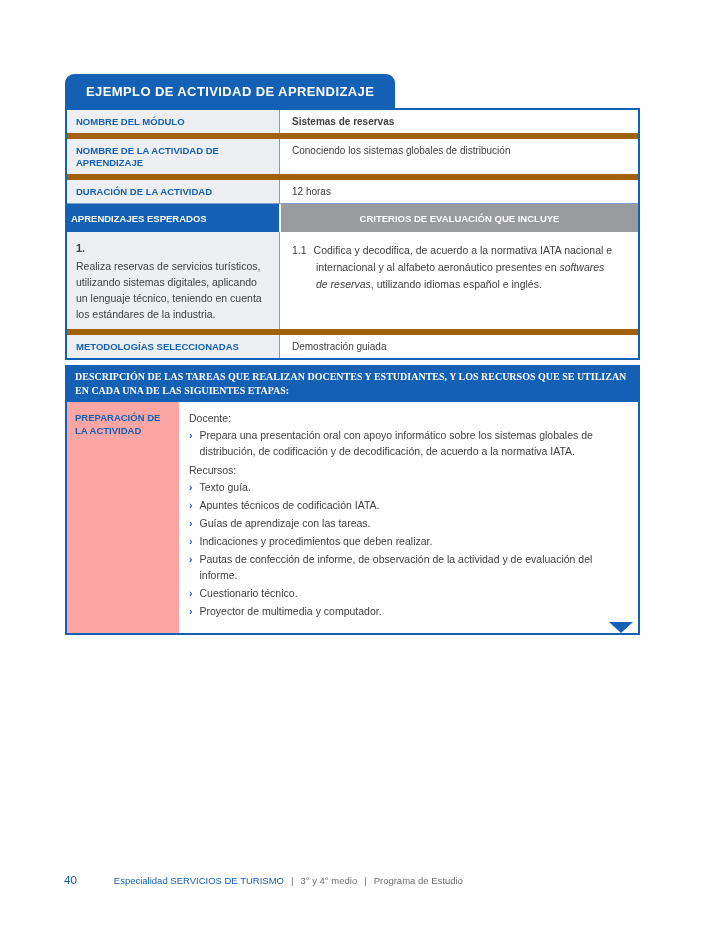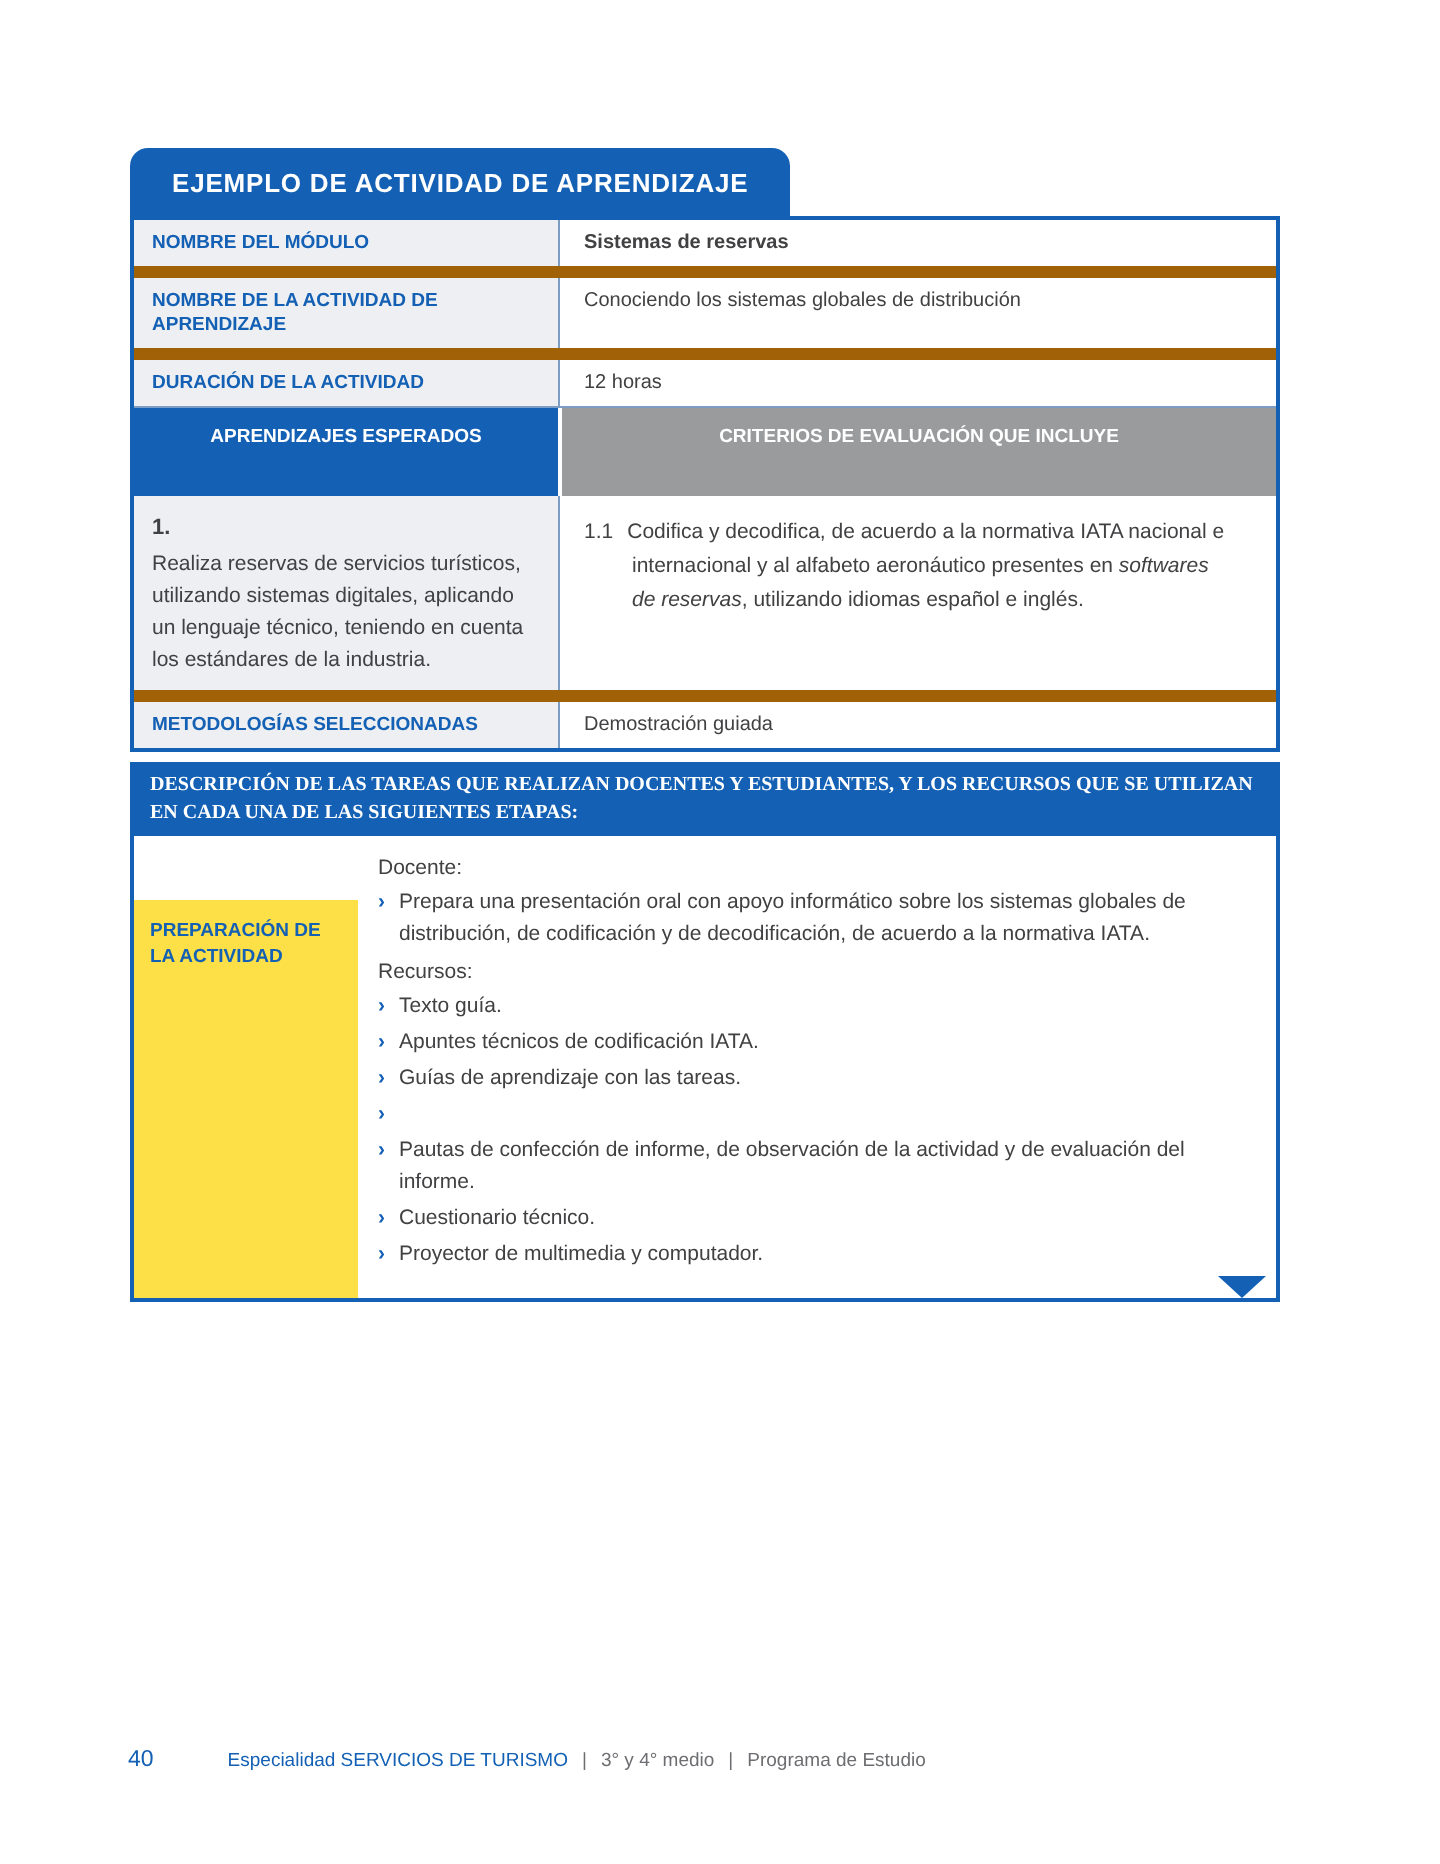--- a/index.html
+++ b/index.html
@@ -46,22 +46,22 @@
     padding:6px 22px 5px 12px;
     border-left:1px solid #7d9cc4;
   }
   .info-rows .row:first-child .cell-value{font-weight:bold;}
 
   
   .hdr-row{display:flex;border-top:1px solid #7d9cc4;}
   .hdr-left{
     width:212px;box-sizing:border-box;
     background:#1360b4;color:#fff;
-    font-weight:bold;font-size:9.5px;text-align:center;
-    padding:9px 4px 24px 4px;
+    font-weight:bold;font-size:9.5px;text-align:left;
+    padding:9px 4px 8px 4px;
   }
   .hdr-right{
     flex:1;box-sizing:border-box;
     background:#9a9b9d;color:#fff;
     font-weight:bold;font-size:9.5px;text-align:center;
     padding:9px 4px 8px 4px;
     border-left:2px solid #ffffff;
   }
 
   
@@ -87,24 +87,23 @@
   .prepbox{
     position:relative;
     border:2px solid #1360b4;border-top:none;
     box-sizing:border-box;width:575px;
     display:flex;
     min-height:204px;
     background:#fff;
   }
   .prep-label{
     width:112px;box-sizing:border-box;
-    background:#fde047;
+    background:#fca5a5;
     color:#1360b4;font-weight:bold;font-size:9.5px;line-height:13px;
     padding:9px 8px;
-    margin-top:32px;
   }
   .prep-content{
     flex:1;box-sizing:border-box;
     padding:5px 12px 10px 10px;
     color:#414042;font-size:10.5px;
   }
   .section-heading{font-weight:normal;font-size:10.5px;margin:5px 0 3px 0;color:#414042;}
   ul.bullets{list-style:none;margin:0 0 4px 0;padding:0;}
   ul.bullets li{display:flex;line-height:16px;margin:2px 0;}
   .bullet{color:#1360b4;font-weight:bold;margin-right:7px;flex:0 0 auto;}
@@ -204,20 +203,21 @@
             <li>
             <span class="bullet">›</span>
             <span>Apuntes técnicos de codificación IATA.</span>
           </li>
             <li>
             <span class="bullet">›</span>
             <span>Guías de aprendizaje con las tareas.</span>
           </li>
             <li>
             <span class="bullet">›</span>
+            <span>Indicaciones y procedimientos que deben realizar.</span>
           </li>
             <li>
             <span class="bullet">›</span>
             <span>Pautas de confección de informe, de observación de la actividad y de evaluación del informe.</span>
           </li>
             <li>
             <span class="bullet">›</span>
             <span>Cuestionario técnico.</span>
           </li>
             <li>

